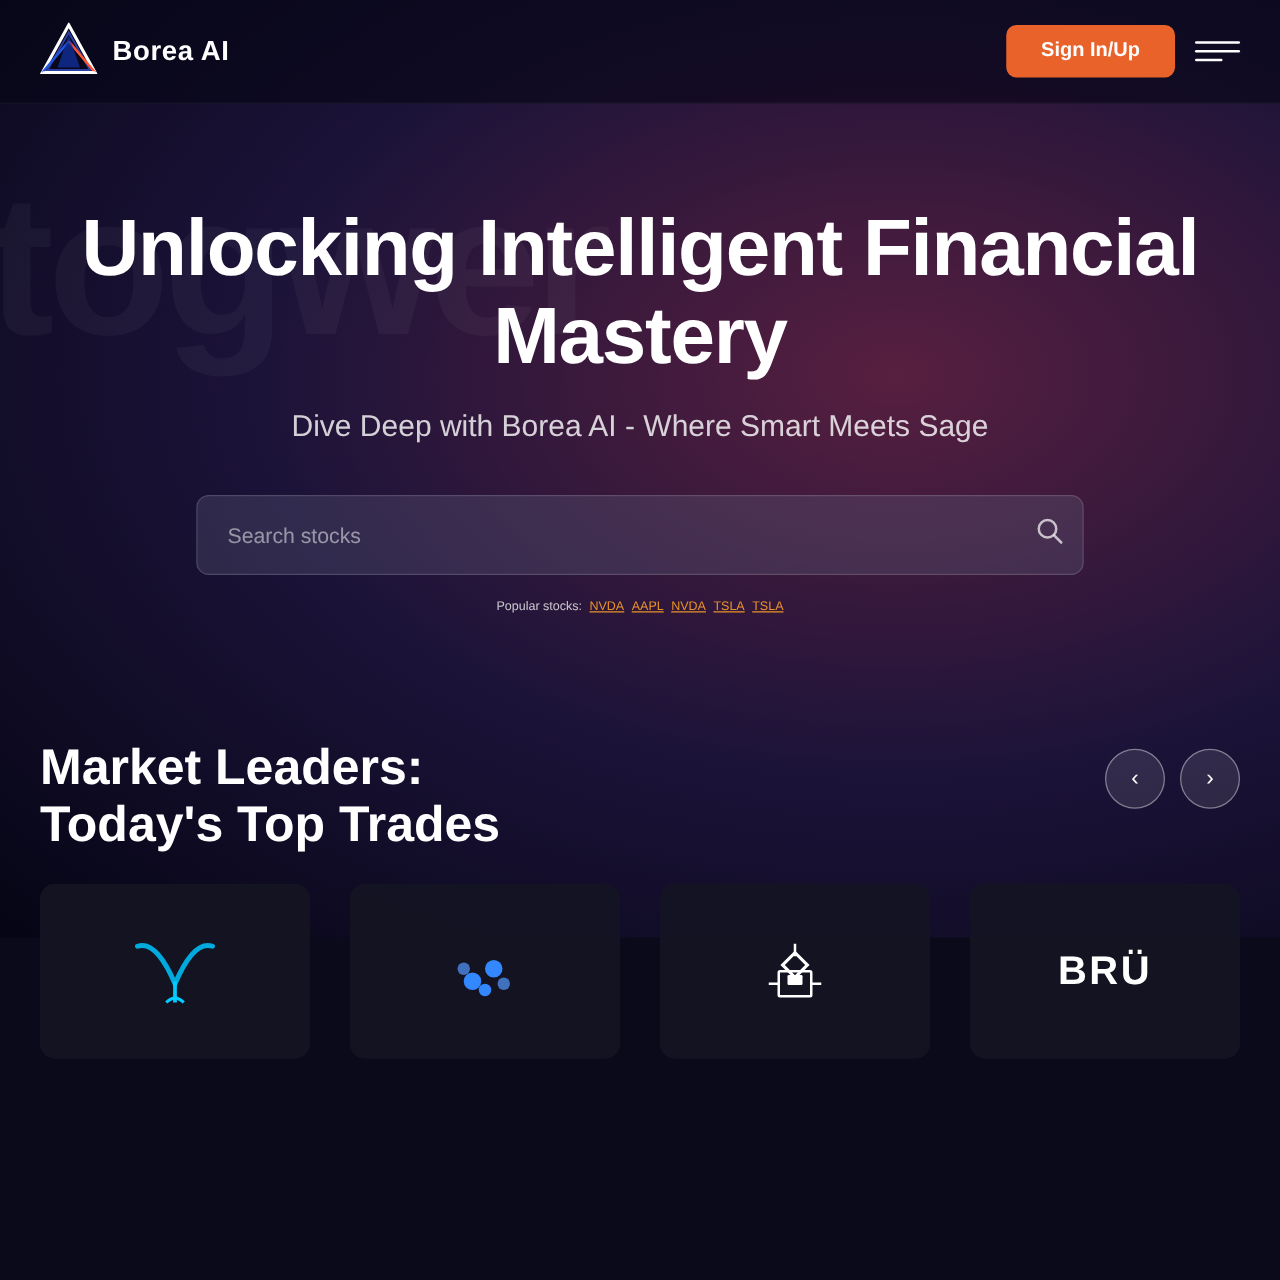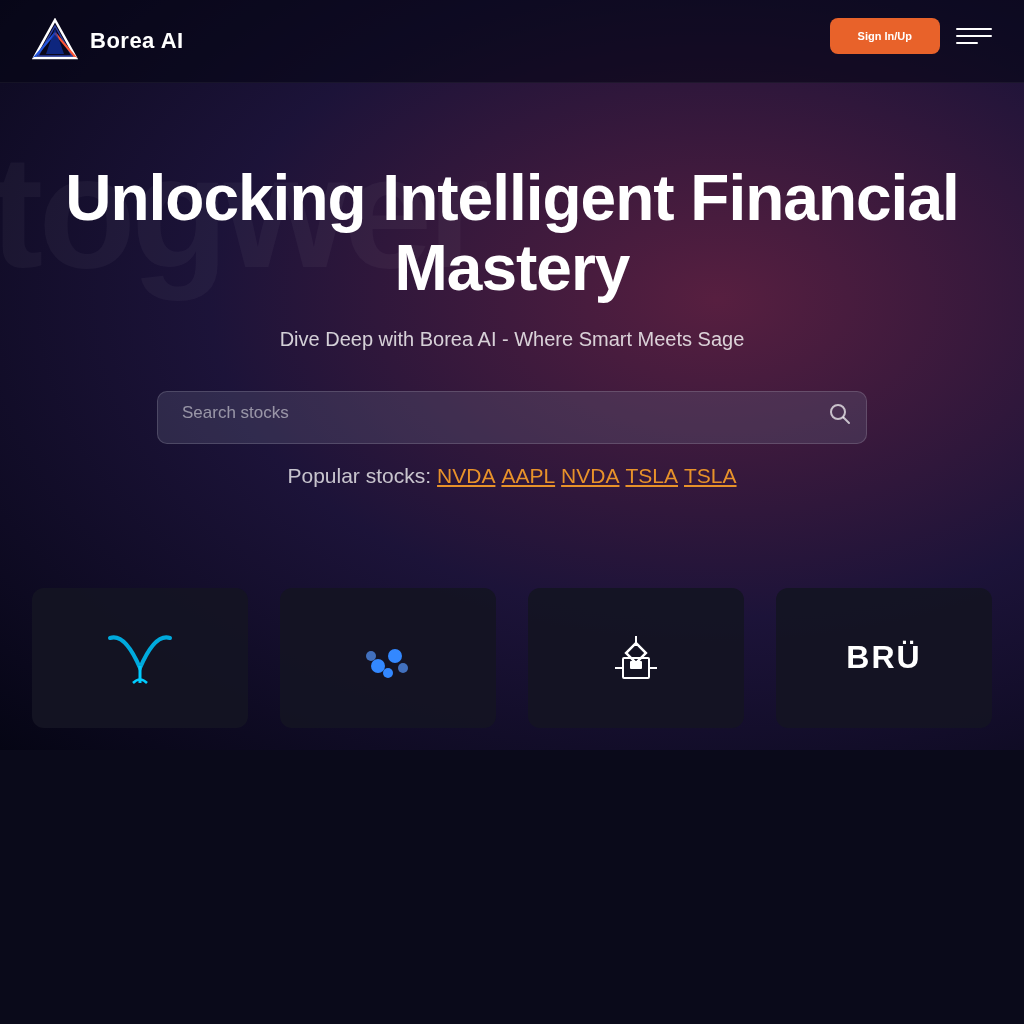--- a/index.html
+++ b/index.html
@@ -34,21 +34,21 @@
       white-space: nowrap;
       z-index: 1;
       letter-spacing: -5px;
     }
 
     
     nav {
       position: relative;
       z-index: 10;
       display: flex;
-      align-items: flex-start;
+      align-items: center;
       justify-content: space-between;
       padding: 18px 32px;
       background: rgba(5, 5, 20, 0.6);
       border-bottom: 1px solid rgba(255,255,255,0.05);
     }
 
     .logo-area {
       display: flex;
       align-items: center;
       gap: 12px;
@@ -71,21 +71,21 @@
       align-items: center;
       gap: 16px;
     }
 
     .sign-in-btn {
       background: #e8622a;
       color: #fff;
       border: none;
       padding: 12px 28px;
       border-radius: 8px;
-      font-size: 11px;
+      font-size: 16px;
       font-weight: 600;
       cursor: pointer;
     }
 
     .menu-icon {
       width: 36px;
       height: 36px;
       display: flex;
       flex-direction: column;
       justify-content: center;
@@ -110,35 +110,35 @@
 
     .hero-title {
       font-size: 64px;
       font-weight: 800;
       line-height: 1.1;
       margin-bottom: 24px;
       letter-spacing: -1px;
     }
 
     .hero-subtitle {
-      font-size: 20px;
+      font-size: 24px;
       color: rgba(255,255,255,0.8);
       margin-bottom: 40px;
       font-weight: 400;
     }
 
     .search-container {
       max-width: 710px;
       margin: 0 auto 20px;
       position: relative;
     }
 
     .search-input {
       width: 100%;
-      padding: 11px 56px 20px 24px;
+      padding: 22px 56px 20px 24px;
       background: rgba(100, 100, 130, 0.3);
       border: 1px solid rgba(255,255,255,0.15);
       border-radius: 10px;
       color: rgba(255,255,255,0.6);
       font-size: 17px;
       outline: none;
     }
 
     .search-input::placeholder {
       color: rgba(255,255,255,0.5);
@@ -155,21 +155,21 @@
       color: rgba(255,255,255,0.7);
       font-size: 22px;
     }
 
     .popular-stocks {
       display: flex;
       align-items: center;
       justify-content: center;
       gap: 0;
       flex-wrap: wrap;
-      font-size: 21px;
+      font-size: 10px;
       color: rgba(255,255,255,0.75);
     }
 
     .popular-label {
       font-weight: 500;
     }
 
     .stock-link {
       color: #e8922a;
       text-decoration: underline;
@@ -284,20 +284,36 @@
     <span class="popular-label">Popular stocks:</span>
     <span class="stock-link">NVDA</span>
     <span class="stock-link">AAPL</span>
     <span class="stock-link">NVDA</span>
     <span class="stock-link">TSLA</span>
     <span class="stock-link">TSLA</span>
   </div>
 </section>
 
 <section class="market-section">
+  <div class="market-header">
+    <div>
+      <div class="market-title">
+        <div>Market Leaders:</div>
+        <div>Today's Top Trades</div>
+      </div>
+    </div>
+    <div class="carousel-controls">
+      <button class="carousel-btn">
+        <span>‹</span>
+      </button>
+      <button class="carousel-btn">
+        <span>›</span>
+      </button>
+    </div>
+  </div>
 
   <div class="cards-row">
 
     <div class="stock-card">
       <svg width="70" height="60" viewBox="0 0 70 60">
         <path d="M5 10 Q20 5 35 40 Q50 5 65 10" fill="none" stroke="#00aadd" stroke-width="4" stroke-linecap="round"></path>
         <line x1="35" y1="38" x2="35" y2="55" stroke="#00ccff" stroke-width="3"></line>
         <path d="M28 55 Q35 48 42 55" fill="none" stroke="#00ccff" stroke-width="2.5"></path>
       </svg>
     </div>

